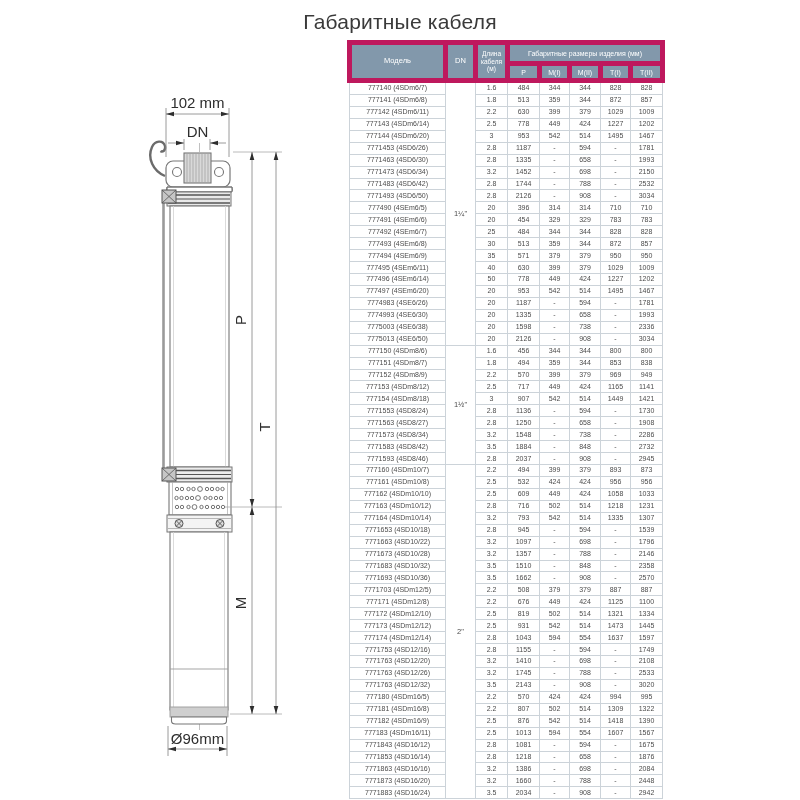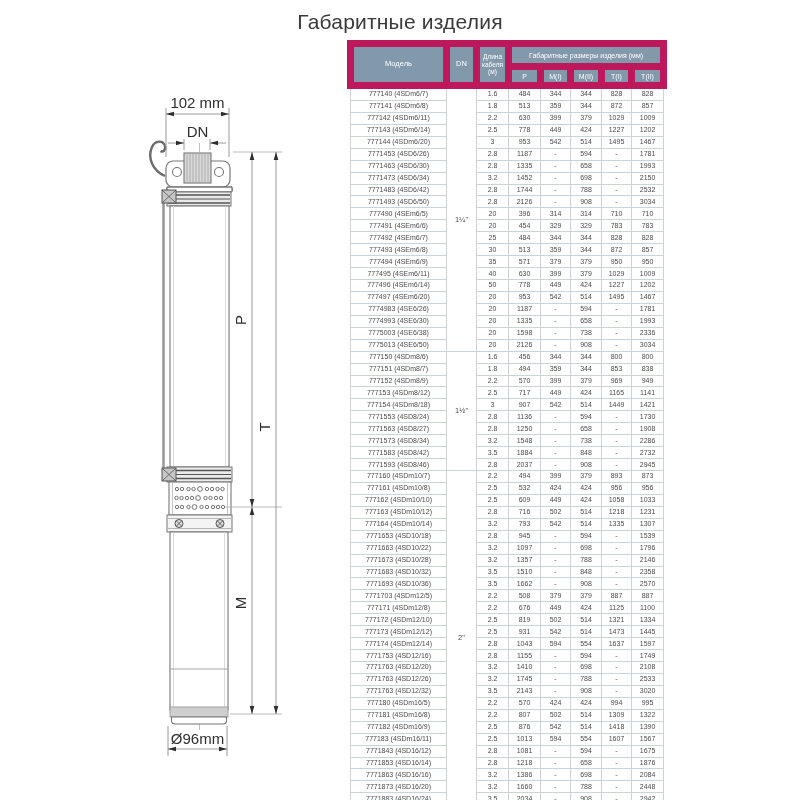--- a/index.html
+++ b/index.html
@@ -12,40 +12,40 @@
     font-size:21px;color:#3a3a3a;letter-spacing:.2px;
   }
   
   table.dims{
     position:absolute;left:347px;top:40px;width:313px;
     border-collapse:collapse;table-layout:fixed;
     border:1px solid #b9c3cc;
   }
   table.dims thead th{
     background:#8298ab;color:#fff;font-weight:normal;
-    border:7px solid #be185d;padding:0;text-align:center;vertical-align:middle;
+    border:5px solid #be185d;padding:0;text-align:center;vertical-align:middle;
   }
   th.h-main{font-size:7.5px;line-height:1.1;}
   th.h-cable{font-size:6.5px;line-height:1.15;}
   th.h-group{font-size:7px;height:16px;background:#8ca2b4;}
   th.h-sub{font-size:7px;height:12px;background:#7f95a9;}
   table.dims tbody td{
     border:1px solid #ccd3d9;font-size:7px;color:#4c4c4c;text-align:center;
     height:10.95px;line-height:10px;padding:0;white-space:nowrap;overflow:hidden;
     background:#fff;
   }
   table.dims tbody td.dn{font-size:7.5px;color:#4c4c4c;}
   
   .diagram{position:absolute;left:85px;top:85px;}
   .dimtext{fill:#2e2e2e;font-size:15px;font-family:"Liberation Sans",sans-serif;}
 </style>
 </head>
 <body>
 
-<div class="page-title">Габаритные изделия</div>
+<div class="page-title">Габаритные кабеля</div>
 
 <svg class="diagram" width="215" height="690" viewBox="85 85 215 690">
 
   <line x1="199.5" y1="143" x2="199.5" y2="731" stroke="#b0b0b0" stroke-width="0.8" stroke-dasharray="9 3 2 3"></line>
 
   <path d="M165,176 C153,171 147,158 152,147 C155,140.5 163,139.5 165,146 C166,150.5 162.5,152.5 160.5,151" fill="none" stroke="#6b6b6b" stroke-width="2.4"></path>
 
   <line x1="163.5" y1="200" x2="163.5" y2="470" stroke="#9a9a9a" stroke-width="2.6"></line>
 
   <g>

